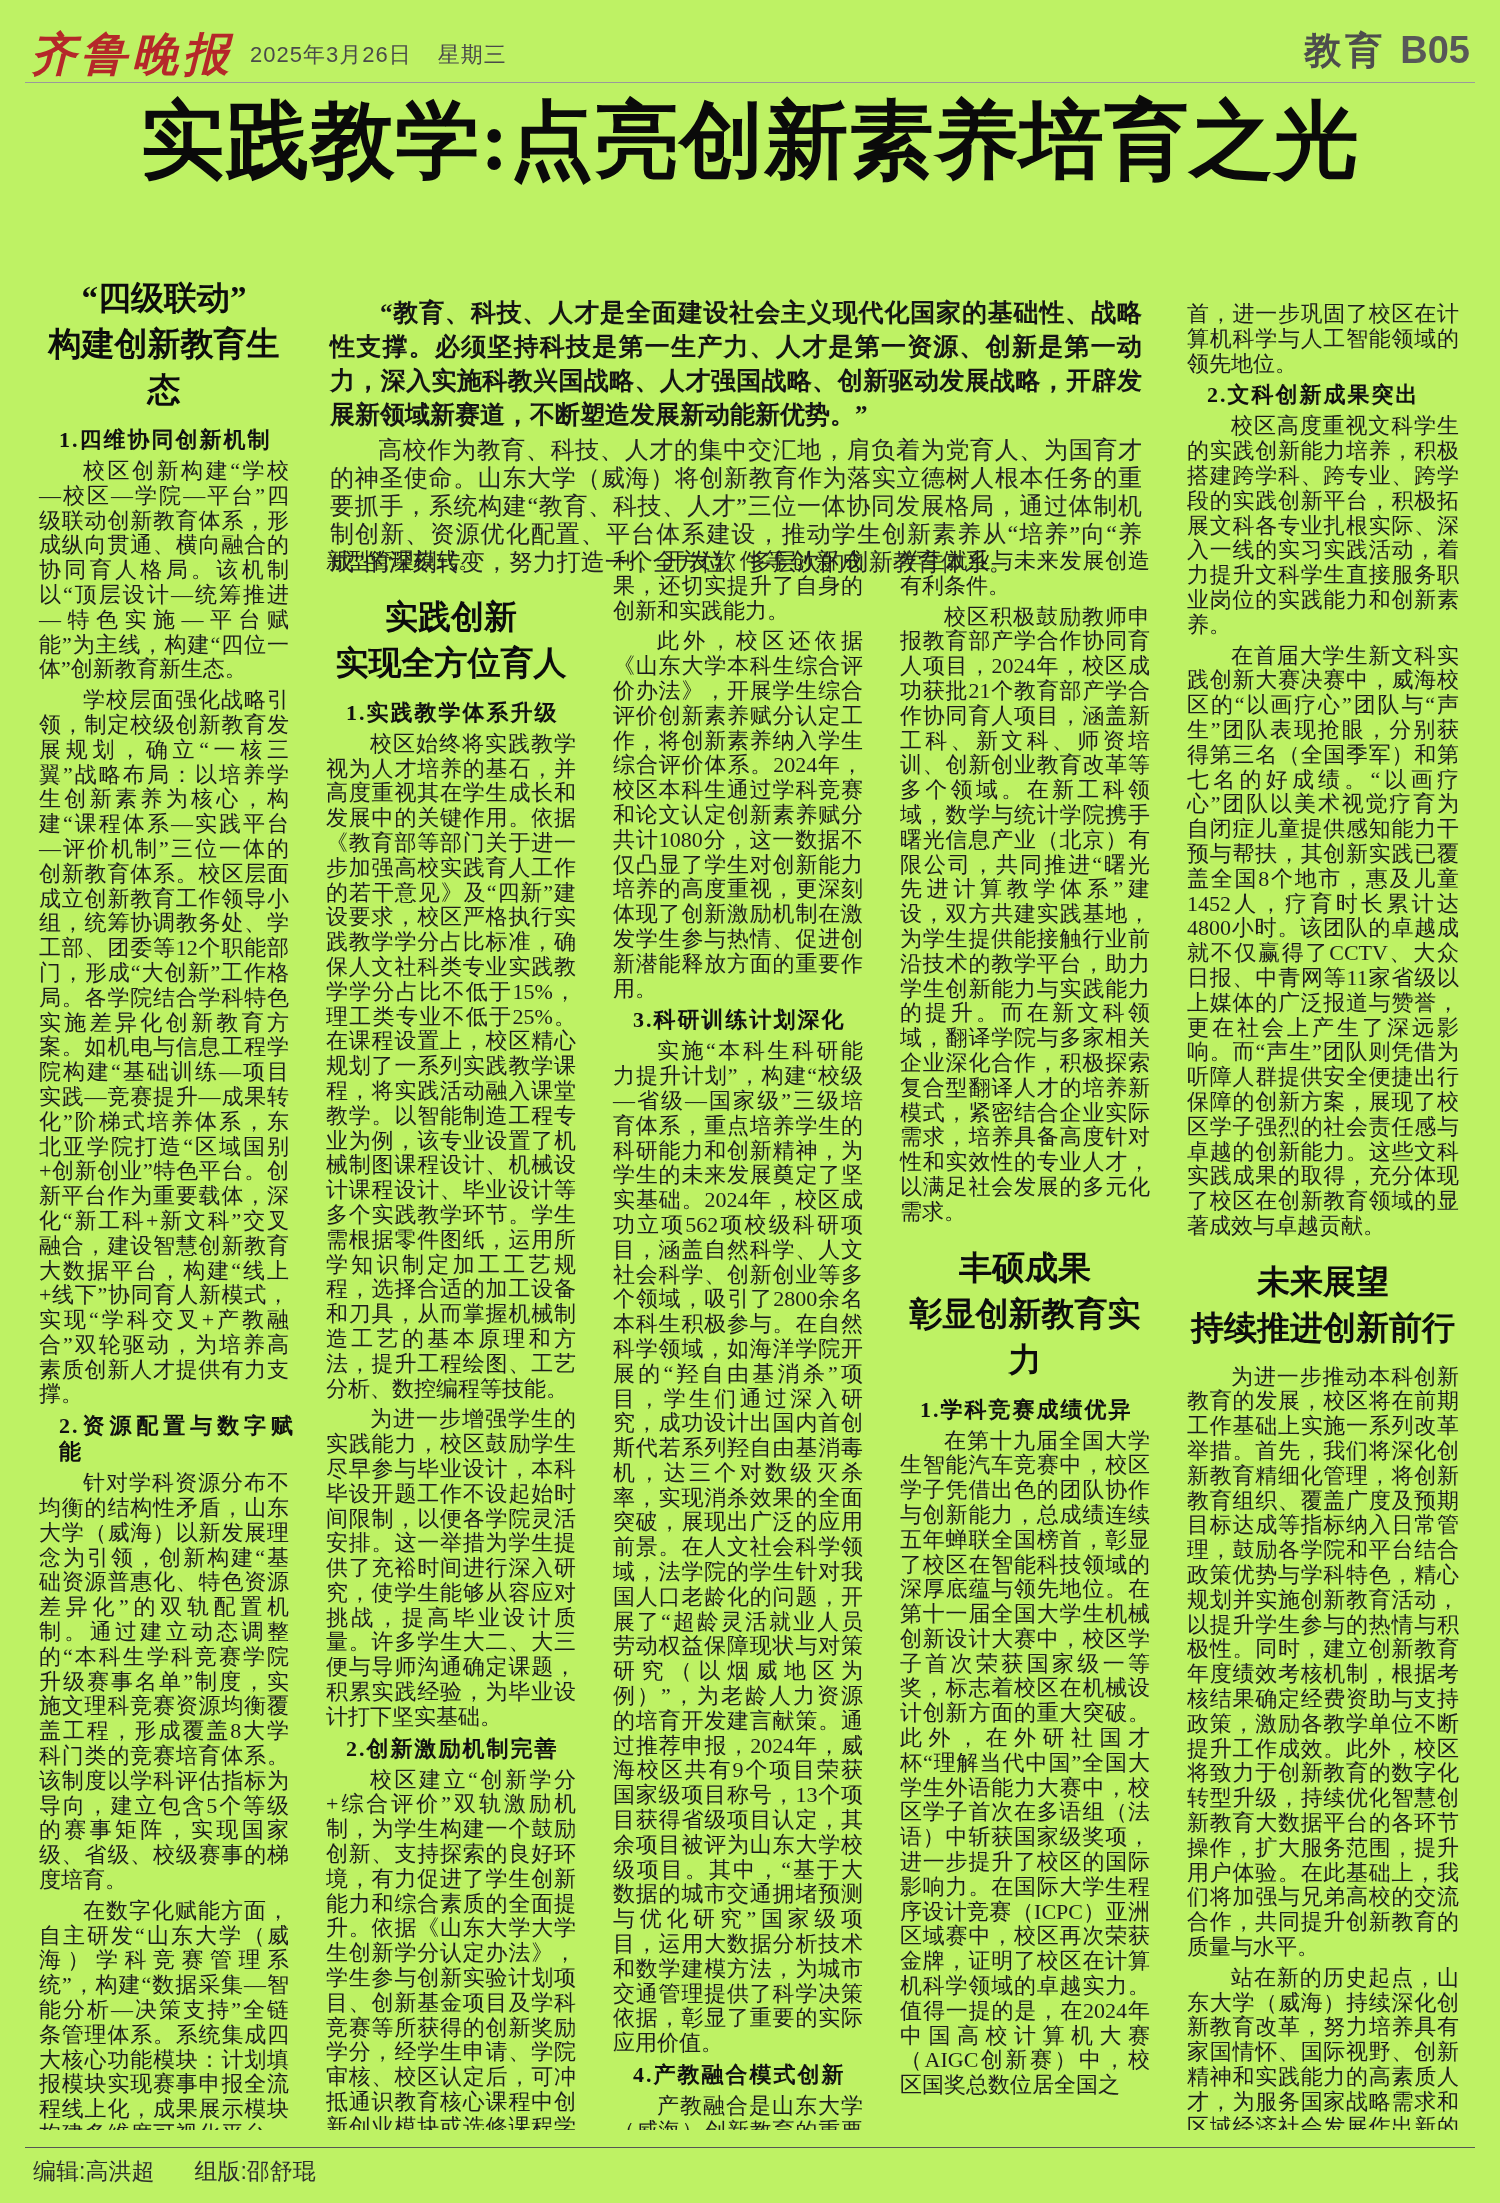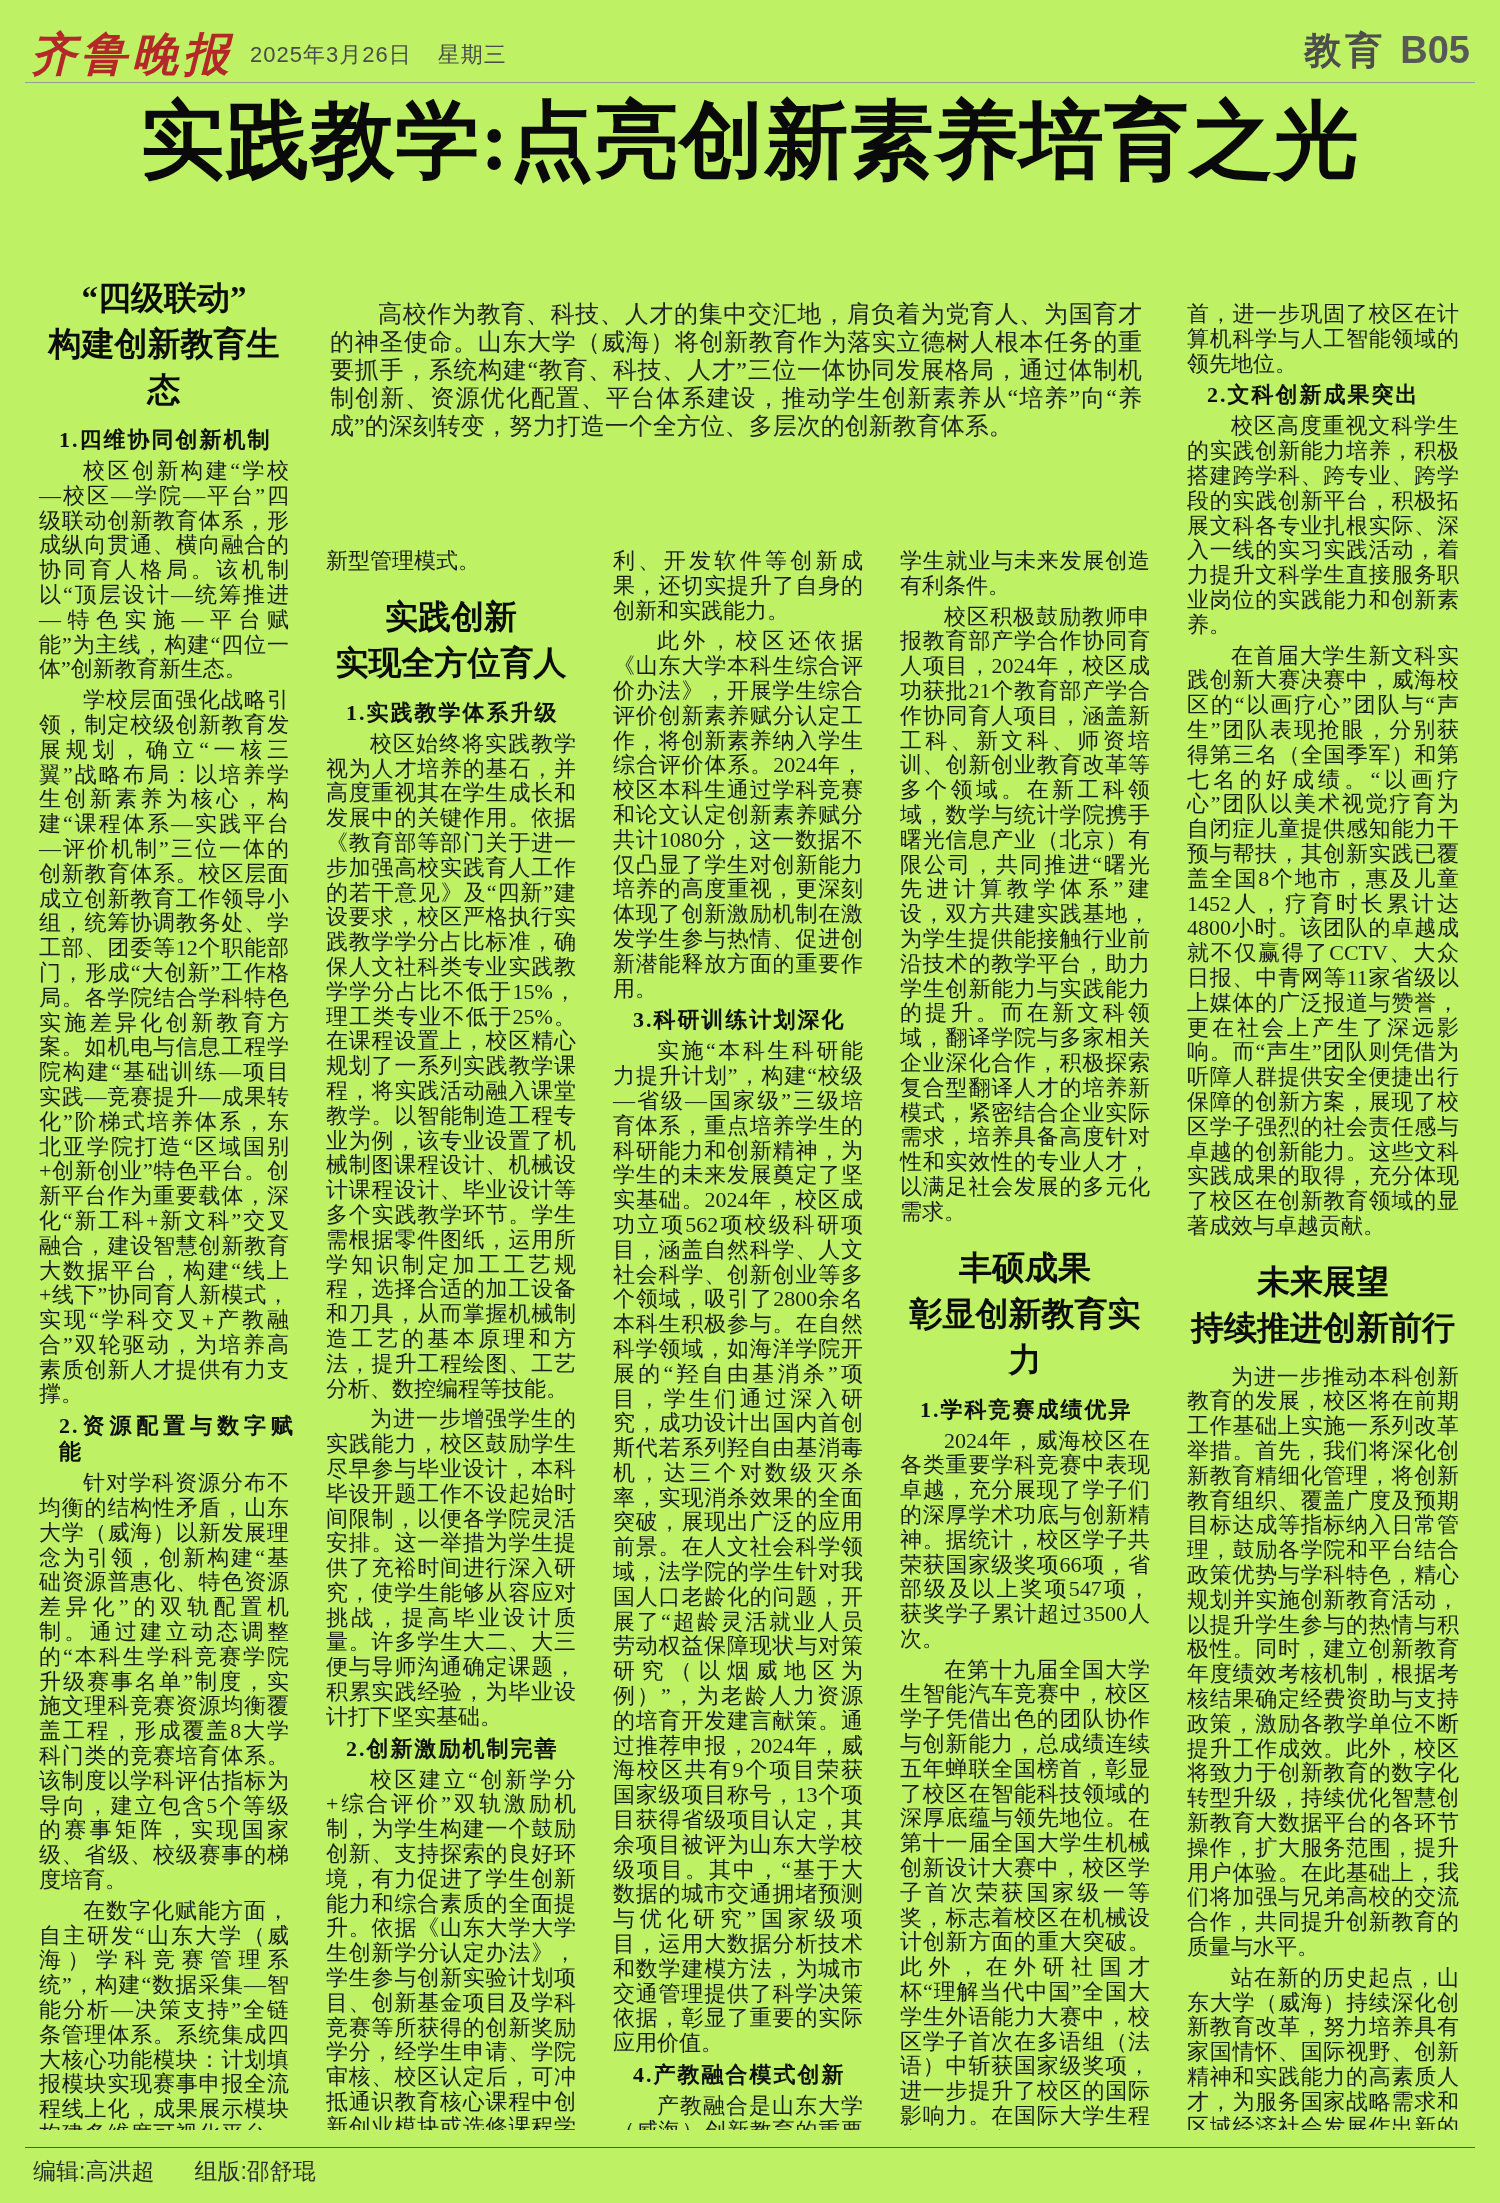--- a/index.html
+++ b/index.html
@@ -51,20 +51,21 @@
 
   <div id="section-box">
     <span id="section-name">教育</span><span id="page-no">B05</span>
   </div>
 
   <div id="header-rule"></div>
 
   <div id="headline">实践教学:点亮创新素养培育之光</div>
 
   <div id="intro">
+    <p class="quote">“教育、科技、人才是全面建设社会主义现代化国家的基础性、战略性支撑。必须坚持科技是第一生产力、人才是第一资源、创新是第一动力，深入实施科教兴国战略、人才强国战略、创新驱动发展战略，开辟发展新领域新赛道，不断塑造发展新动能新优势。”</p>
     <p class="lede">高校作为教育、科技、人才的集中交汇地，肩负着为党育人、为国育才的神圣使命。山东大学（威海）将创新教育作为落实立德树人根本任务的重要抓手，系统构建“教育、科技、人才”三位一体协同发展格局，通过体制机制创新、资源优化配置、平台体系建设，推动学生创新素养从“培养”向“养成”的深刻转变，努力打造一个全方位、多层次的创新教育体系。</p>
   </div>
 
   <div id="columns">
       <div class="col" style="left: 33px; top: 255px; width: 262px; height: 1875px;">
         <h2>
           <span>“四级联动”</span>
           <span>构建创新教育生态</span>
         </h2>
         <h3>1.四维协同创新机制</h3>
@@ -95,21 +96,20 @@
         <p>产教融合是山东大学（威海）创新教育的重要特色。通过产教融合，校区为学生提供丰富学习资源与实践机会，提升学生实践能力与创新精神。同时，促进学校与企业深度合作，实现人才培养与产业需求有效对接，为</p>
       </div>
       <div class="col" style="left: 894px; top: 543px; width: 262px; height: 1587px;">
         <p class="noindent">学生就业与未来发展创造有利条件。</p>
         <p>校区积极鼓励教师申报教育部产学合作协同育人项目，2024年，校区成功获批21个教育部产学合作协同育人项目，涵盖新工科、新文科、师资培训、创新创业教育改革等多个领域。在新工科领域，数学与统计学院携手曙光信息产业（北京）有限公司，共同推进“曙光先进计算教学体系”建设，双方共建实践基地，为学生提供能接触行业前沿技术的教学平台，助力学生创新能力与实践能力的提升。而在新文科领域，翻译学院与多家相关企业深化合作，积极探索复合型翻译人才的培养新模式，紧密结合企业实际需求，培养具备高度针对性和实效性的专业人才，以满足社会发展的多元化需求。</p>
         <h2>
           <span>丰硕成果</span>
           <span>彰显创新教育实力</span>
         </h2>
         <h3>1.学科竞赛成绩优异</h3>
-        <p>2024年，威海校区在各类重要学科竞赛中表现卓越，充分展现了学子们的深厚学术功底与创新精神。据统计，校区学子共荣获国家级奖项66项，省部级及以上奖项547项，获奖学子累计超过3500人次。</p>
         <p>在第十九届全国大学生智能汽车竞赛中，校区学子凭借出色的团队协作与创新能力，总成绩连续五年蝉联全国榜首，彰显了校区在智能科技领域的深厚底蕴与领先地位。在第十一届全国大学生机械创新设计大赛中，校区学子首次荣获国家级一等奖，标志着校区在机械设计创新方面的重大突破。此外，在外研社国才杯“理解当代中国”全国大学生外语能力大赛中，校区学子首次在多语组（法语）中斩获国家级奖项，进一步提升了校区的国际影响力。在国际大学生程序设计竞赛（ICPC）亚洲区域赛中，校区再次荣获金牌，证明了校区在计算机科学领域的卓越实力。值得一提的是，在2024年中国高校计算机大赛（AIGC创新赛）中，校区国奖总数位居全国之</p>
       </div>
       <div class="col" style="left: 1181px; top: 296px; width: 284px; height: 1834px;">
         <p class="noindent">首，进一步巩固了校区在计算机科学与人工智能领域的领先地位。</p>
         <h3>2.文科创新成果突出</h3>
         <p>校区高度重视文科学生的实践创新能力培养，积极搭建跨学科、跨专业、跨学段的实践创新平台，积极拓展文科各专业扎根实际、深入一线的实习实践活动，着力提升文科学生直接服务职业岗位的实践能力和创新素养。</p>
         <p>在首届大学生新文科实践创新大赛决赛中，威海校区的“以画疗心”团队与“声生”团队表现抢眼，分别获得第三名（全国季军）和第七名的好成绩。“以画疗心”团队以美术视觉疗育为自闭症儿童提供感知能力干预与帮扶，其创新实践已覆盖全国8个地市，惠及儿童1452人，疗育时长累计达4800小时。该团队的卓越成就不仅赢得了CCTV、大众日报、中青网等11家省级以上媒体的广泛报道与赞誉，更在社会上产生了深远影响。而“声生”团队则凭借为听障人群提供安全便捷出行保障的创新方案，展现了校区学子强烈的社会责任感与卓越的创新能力。这些文科实践成果的取得，充分体现了校区在创新教育领域的显著成效与卓越贡献。</p>
         <h2>
           <span>未来展望</span>
           <span>持续推进创新前行</span>

